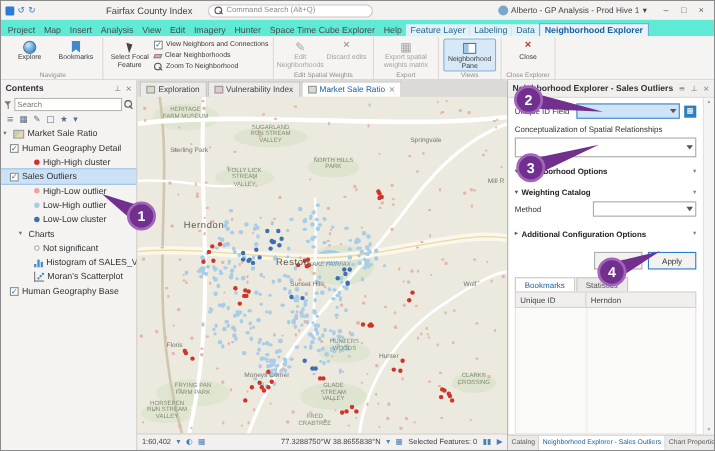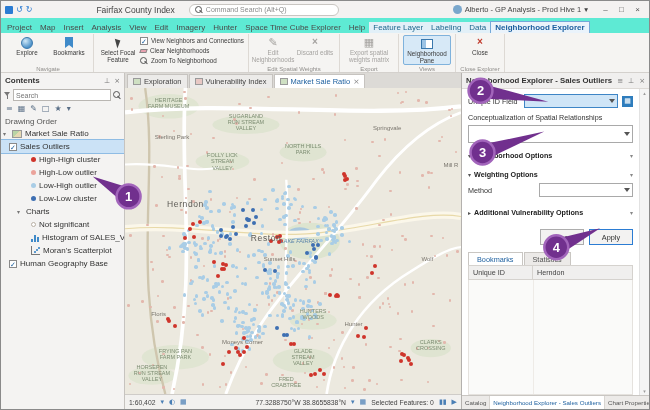--- a/index.html
+++ b/index.html
@@ -263,34 +263,37 @@
         <span class="mag"></span>
       </div>
       <div class="ctools">
         <span class="gl">≡</span>
         <span class="gl">▦</span>
         <span class="gl">✎</span>
         <span class="gl">□</span>
         <span class="gl">★</span>
         <span class="gl">▾</span>
       </div>
-      <div class="seclabel">Drawing Order</div>
       <div class="tree">
         <div class="trow">
           <span class="exp gl">▾</span>
           <span class="mapicon"></span>
           <span>Market Sale Ratio</span>
         </div>
+        <div class="trow ind1">
+          <span class="cb">✓</span>
+          <span>Human Geography Detail</span>
+        </div>
+        <div class="trow ind3">
+          <span class="ldot" style="background: rgb(207, 52, 43);"></span>
+          <span>High-High cluster</span>
+        </div>
         <div class="trow ind1 selected">
           <span class="cb">✓</span>
           <span>Sales Outliers</span>
-        </div>
-        <div class="trow ind3">
-          <span class="ldot" style="background: rgb(207, 52, 43);"></span>
-          <span>High-High cluster</span>
         </div>
         <div class="trow ind3">
           <span class="ldot" style="background: rgb(235, 163, 155);"></span>
           <span>High-Low outlier</span>
         </div>
         <div class="trow ind3">
           <span class="ldot" style="background: rgb(169, 205, 230);"></span>
           <span>Low-High outlier</span>
         </div>
         <div class="trow ind3">
@@ -1026,32 +1029,32 @@
         <span class="combo full">
             <span class="arr"></span>
           </span>
         <div class="sec">
           <span class="gl">▾</span>
           <span>Neighborhood Options</span>
           <span class="endgl gl">▾</span>
         </div>
         <div class="sec">
           <span class="gl">▾</span>
-          <span>Weighting Options</span>
+          <span>Weighting Catalog</span>
           <span class="endgl gl">▾</span>
         </div>
         <div class="frow">
           <span class="flabel">Method</span>
           <span class="combo">
               <span class="arr"></span>
             </span>
         </div>
         <div class="sec">
           <span class="gl">▸</span>
-          <span>Additional Vulnerability Options</span>
+          <span>Additional Configuration Options</span>
           <span class="endgl gl">▾</span>
         </div>
         <div class="btnrow">
           <button class="btn">Cancel</button>
           <button class="btn primary">Apply</button>
         </div>
         <div class="ntabs">
           <span class="ntab active">Bookmarks</span>
           <span class="ntab">Statistics</span>
         </div>

